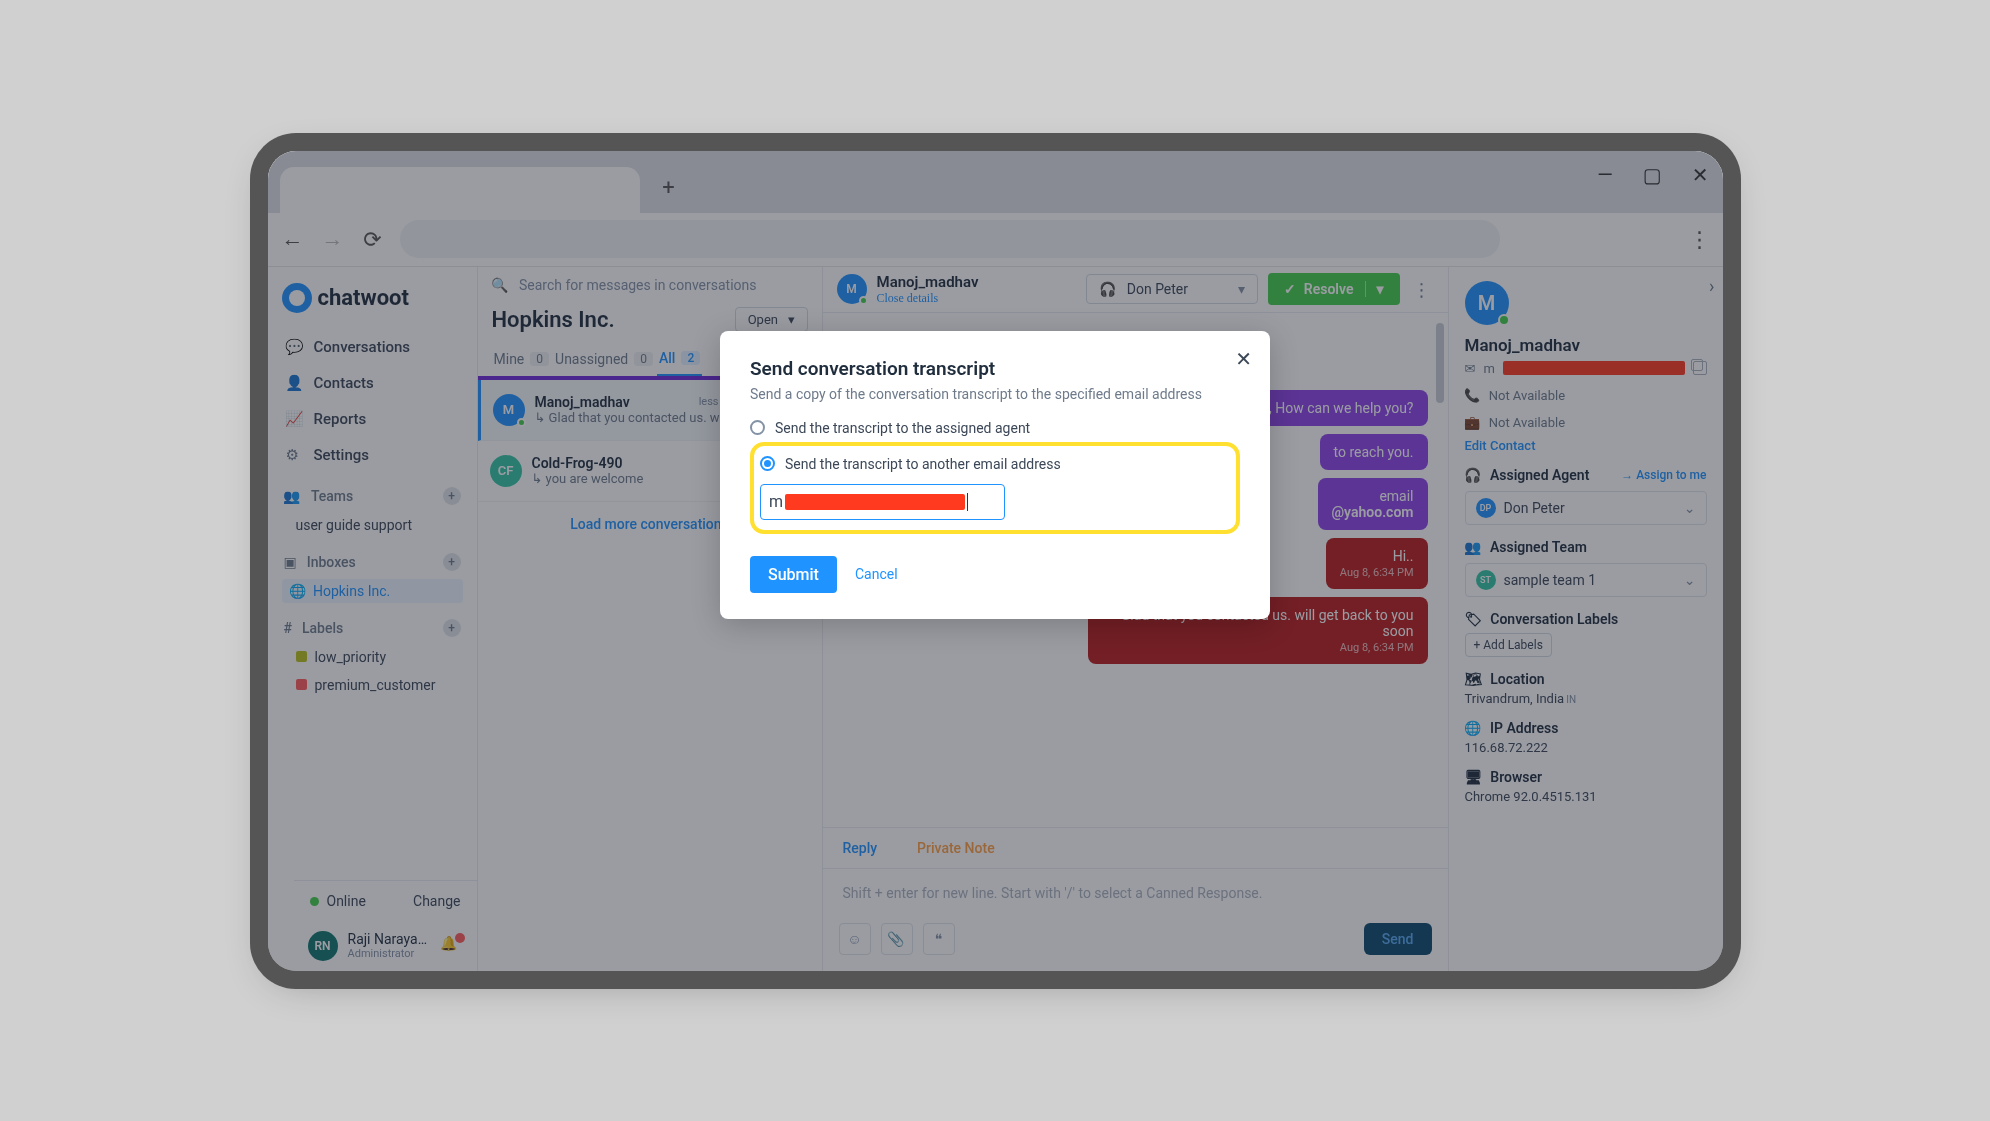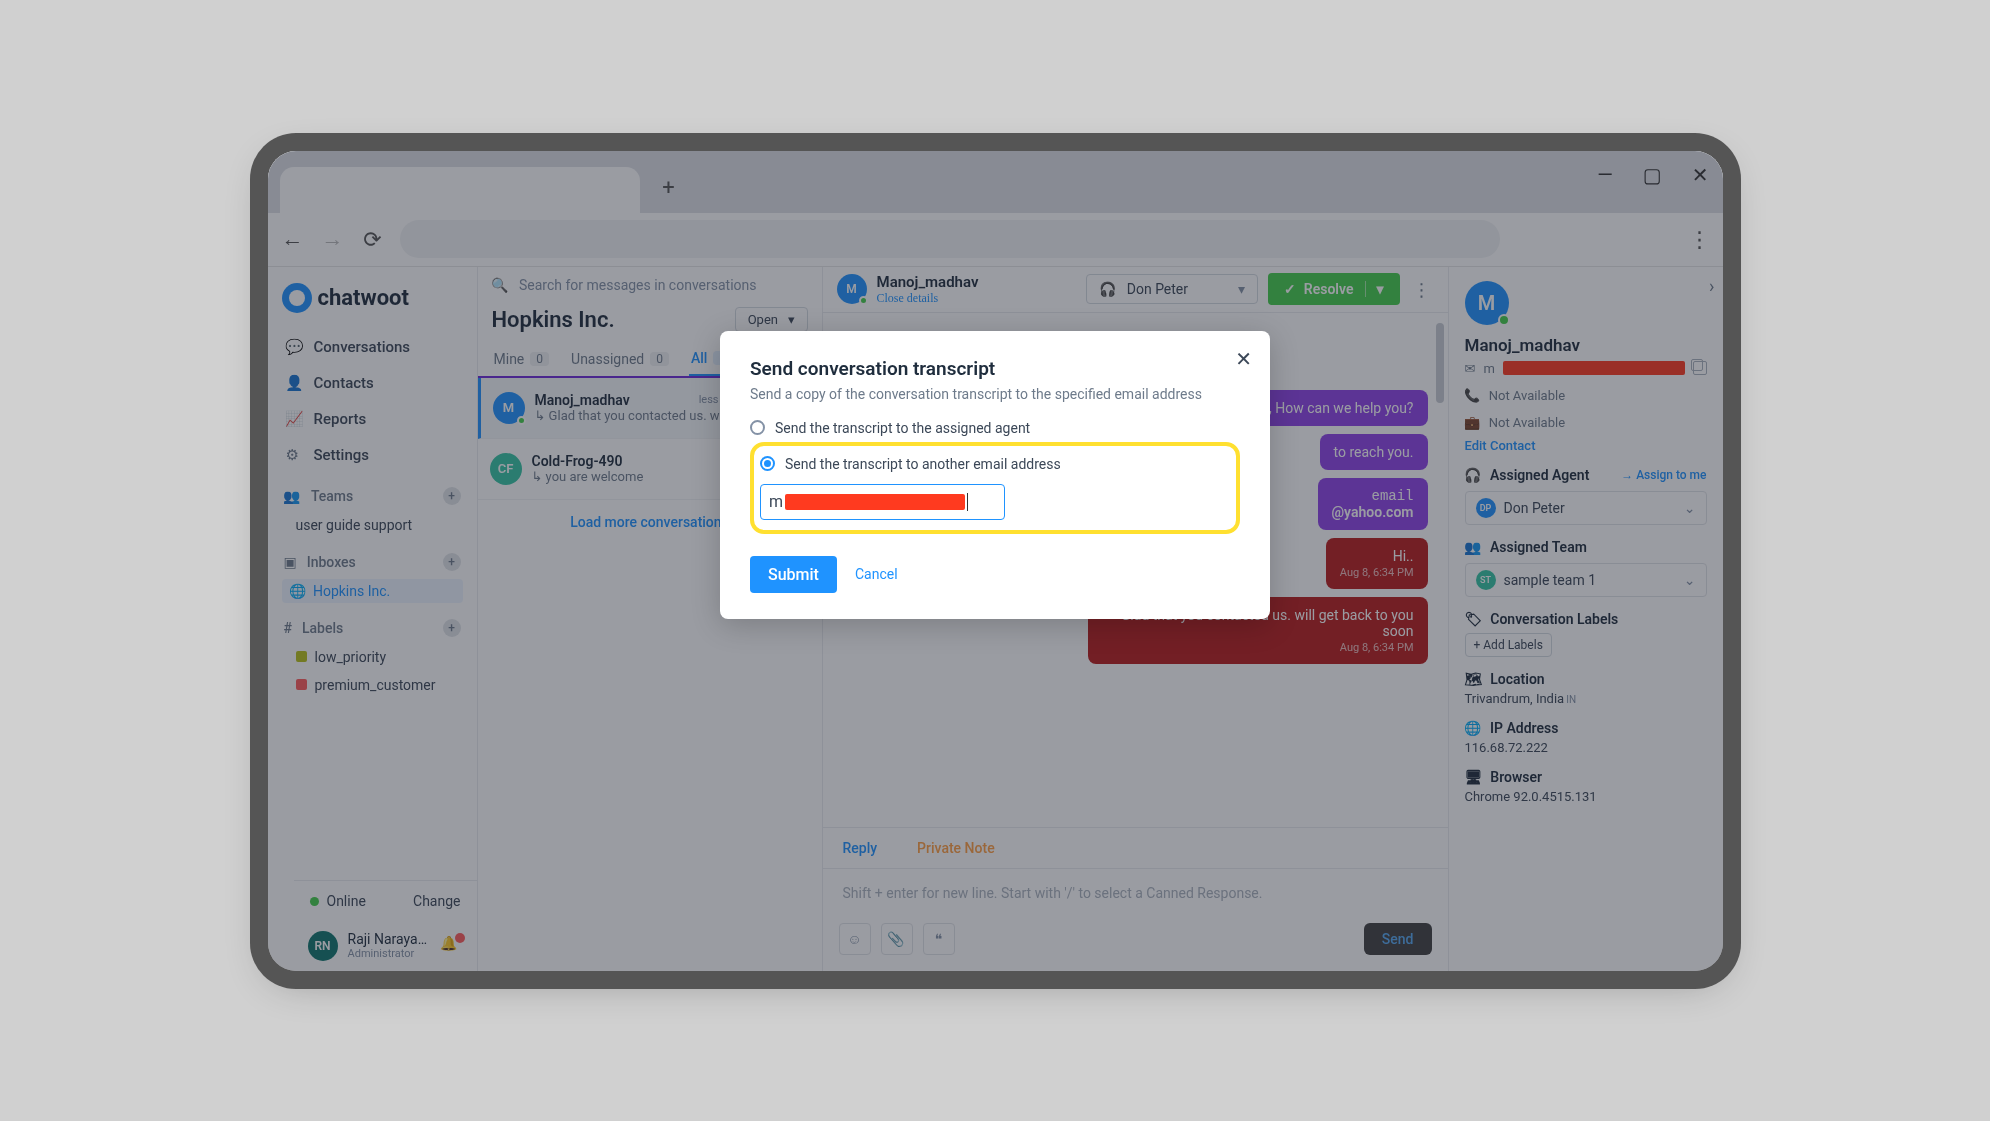--- a/index.html
+++ b/index.html
@@ -34,21 +34,21 @@
   .user-row{display:flex;gap:10px;align-items:center;padding:10px 14px;}
   .avatar{width:30px;height:30px;border-radius:50%;display:flex;align-items:center;justify-content:center;color:#fff;font-size:12px;font-weight:600;}
   .bell{position:relative;width:22px;height:22px;}
   .bell-dot{position:absolute;top:-2px;right:-2px;width:10px;height:10px;border-radius:50%;background:#ff5c5c;}
   
   .convlist { width:345px; border-right:1px solid #e9ecef; display:flex; flex-direction:column;}
   .search-row{display:flex;align-items:center;gap:10px;padding:10px 14px;color:#8492a6;}
   .title-row{display:flex;align-items:center;justify-content:space-between;padding:4px 14px 10px;}
   .h2{font-size:22px;font-weight:600;color:#1f2d3d;}
   .open-dd{border:1px solid #d4dae0;border-radius:4px;padding:4px 12px;font-size:13px;color:#3c4858;display:flex;gap:10px;align-items:center;}
-  .tabs{display:flex;gap:18px;padding:0 14px;border-bottom:2px solid #6d28d9;}
+  .tabs{display:flex;gap:2px;padding:0 14px;border-bottom:4px solid #6d28d9;}
   .tabbtn{padding:8px 2px;color:#6e7b8b;font-size:14px;display:flex;gap:6px;align-items:center;}
   .tabbtn.active{color:#1f93ff;border-bottom:2px solid #1f93ff;font-weight:500;}
   .badge{background:#eef0f3;color:#6e7b8b;border-radius:4px;padding:0 6px;font-size:12px;}
   .tabbtn.active .badge{background:#e3f0ff;color:#1f93ff;}
   .conv-item{display:flex;gap:10px;padding:14px 12px;border-bottom:1px solid #f1f3f5;}
   .conv-item.sel{background:#f5f7fa;border-left:3px solid #1f93ff;}
   .conv-av{width:32px;height:32px;border-radius:50%;display:flex;align-items:center;justify-content:center;color:#fff;font-weight:600;font-size:13px;position:relative;}
   .conv-av .dot{position:absolute;right:-1px;bottom:-1px;width:9px;height:9px;border-radius:50%;background:#44ce4b;border:2px solid #fff;}
   .conv-body{flex:1;min-width:0;}
   .conv-top{display:flex;justify-content:space-between;align-items:center;}
@@ -75,21 +75,21 @@
   .msg.agent2{background:#b91c1c;color:#fff;margin-left:auto;text-align:right;}
   .msg .ts{display:block;font-size:11px;opacity:.7;margin-top:2px;}
   .col-msgs{display:flex;flex-direction:column;}
   .reply-tabs{display:flex;gap:0;border-top:1px solid #e9ecef;border-bottom:1px solid #e9ecef;}
   .reply-tab{padding:12px 20px;font-size:14px;font-weight:500;}
   .reply-tab.reply{color:#1f93ff;}
   .reply-tab.note{color:#ff9f43;}
   .reply-box{padding:16px 20px;color:#aab2bd;font-size:14px;}
   .reply-tools{display:flex;gap:10px;align-items:center;padding:6px 16px 16px;}
   .tool-btn{width:32px;height:32px;border:1px solid #e1e4e8;border-radius:4px;display:flex;align-items:center;justify-content:center;color:#8492a6;font-size:14px;}
-  .send-btn{margin-left:auto;background:#404040;color:#56a8f0;padding:8px 18px;border-radius:6px;font-weight:500;}
+  .send-btn{margin-left:auto;background:#0c4a6e;color:#56a8f0;padding:8px 18px;border-radius:6px;font-weight:500;}
   
   .details{width:275px;border-left:1px solid #e9ecef;overflow:hidden;padding:10px 16px;position:relative;}
   .chev-r{position:absolute;right:8px;top:8px;color:#6e7b8b;font-size:18px;}
   .det-av{width:44px;height:44px;border-radius:50%;background:#1f93ff;color:#fff;display:flex;align-items:center;justify-content:center;font-size:20px;font-weight:600;position:relative;margin-top:4px;}
   .det-av .dot{position:absolute;right:-1px;bottom:-1px;width:12px;height:12px;border-radius:50%;background:#44ce4b;border:2px solid #fff;}
   .det-name{font-size:17px;font-weight:600;color:#1f2d3d;margin-top:10px;}
   .det-row{display:flex;align-items:center;gap:8px;padding:6px 0;color:#6e7b8b;font-size:13px;}
   .det-row .red{flex:1;height:14px;background:#ff3a1f;border-radius:2px;}
   .copy-ico{width:14px;height:14px;border:1px solid #aab2bd;border-radius:2px;position:relative;}
   .copy-ico::after{content:"";position:absolute;inset:-3px 3px 3px -3px;border:1px solid #aab2bd;border-radius:2px;}
@@ -293,21 +293,21 @@
           <span>can you help me with this issue?</span>
           <span class="ts">Aug 8, 6:28 PM</span>
         </div>
         <div class="msg agent" style="max-width:200px;">
           <span>Hi, How can we help you?</span>
         </div>
         <div class="msg agent" style="max-width:140px;">
           <span>to reach you.</span>
         </div>
         <div class="msg agent" style="max-width:160px;">
-          <div style="text-align:right;font-family:Liberation Mono, monospace;"><span>email</span></div>
+          <div style="text-align:right;"><span>email</span></div>
           <div style="font-weight:600;"><span>@yahoo.com</span></div>
         </div>
         <div class="msg agent2" style="max-width:120px;">
           <span>Hi..</span>
           <span class="ts">Aug 8, 6:34 PM</span>
         </div>
         <div class="msg agent2" style="max-width:340px;">
           <span>Glad that you contacted us. will get back to you soon</span>
           <span class="ts">Aug 8, 6:34 PM</span>
         </div>

